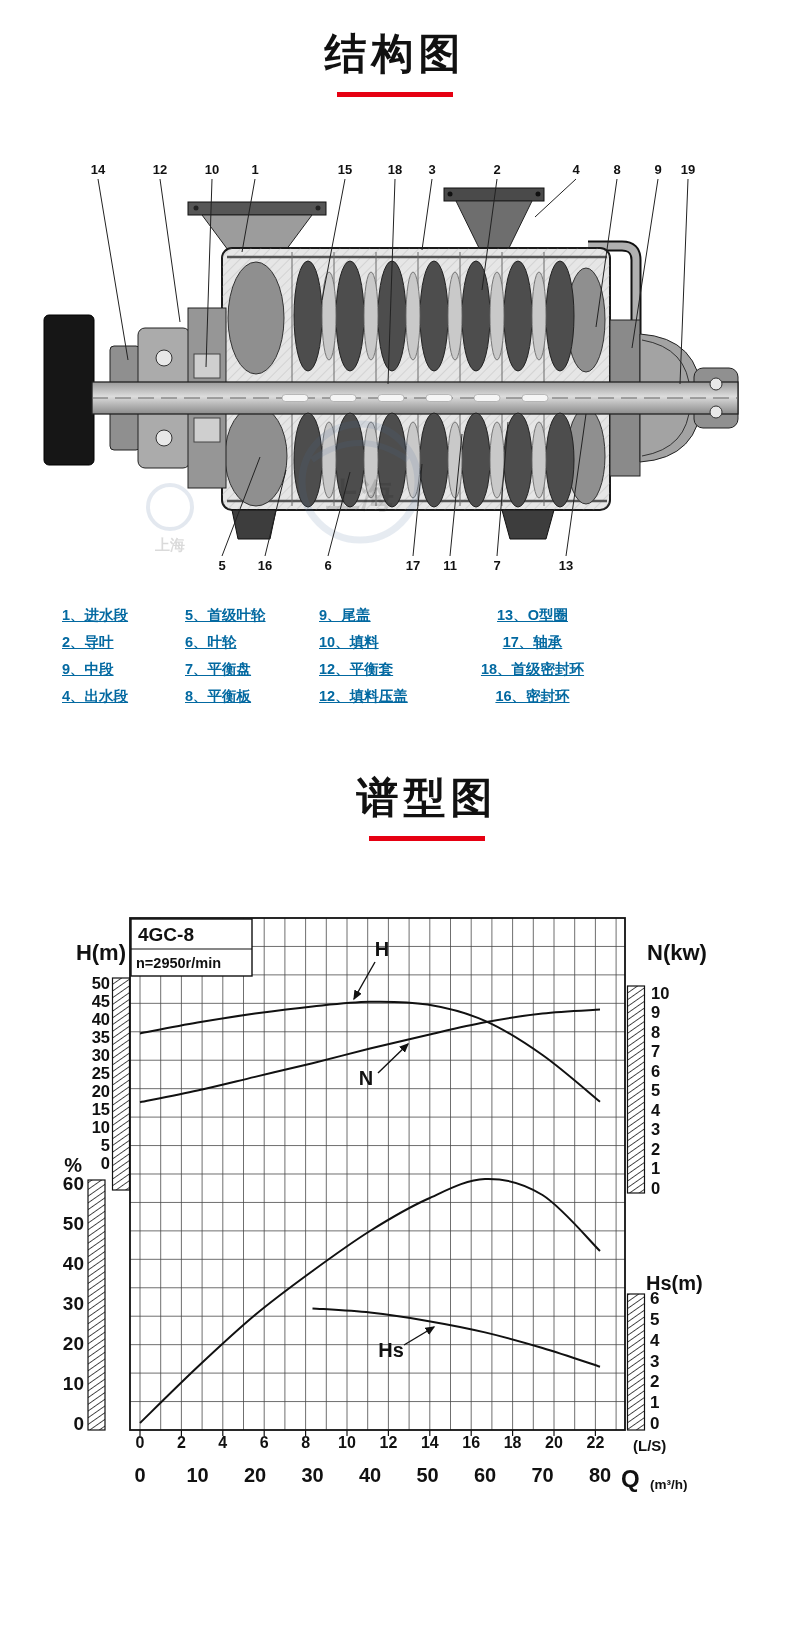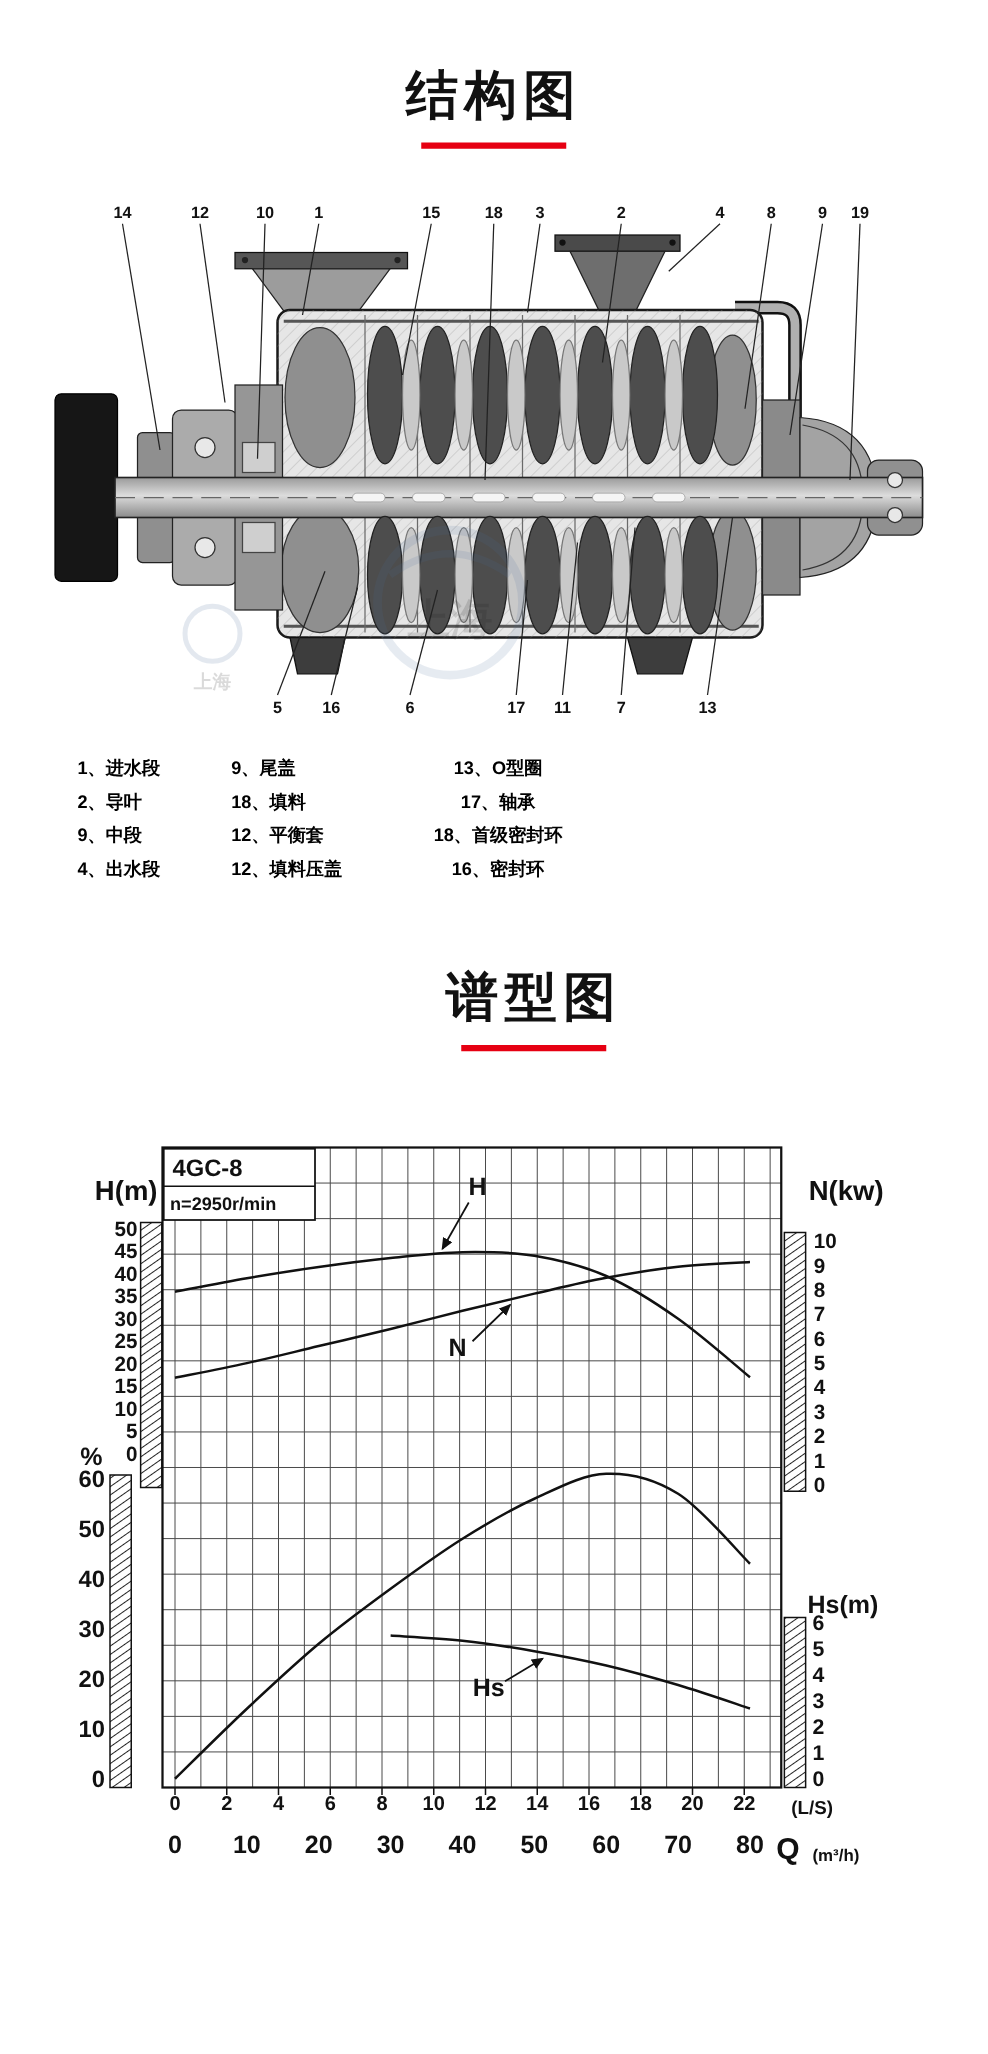--- a/index.html
+++ b/index.html
@@ -4,31 +4,31 @@
 <style>
   * { margin:0; padding:0; box-sizing:border-box; }
   html,body { background:#ffffff; }
   body { font-family:"Liberation Sans", sans-serif; }
   .page { position:relative; width:790px; height:1643px; background:#fff; overflow:hidden; margin:0 auto; }
   .sec-title { position:absolute; left:0; width:100%; text-align:center; }
   .sec-title h1 { font-size:42px; font-weight:bold; color:#111; letter-spacing:5px; }
   .bar { width:116px; height:5px; margin:10px auto 0; background:#e60012; }
   .legend { position:absolute; display:flex; }
   .legend ul { list-style:none; }
-  .legend li { font-size:14.5px; line-height:27px; color:#000000; font-weight:600; white-space:nowrap; }
+  .legend li { font-size:14.5px; line-height:27px; color:#0369a1; font-weight:600; white-space:nowrap;text-decoration:underline; }
   .col-1 { width:123px; } .col-2 { width:134px; } .col-3 { width:137px; } .col-4 { width:153px;text-align:center; } .col-5 { width:120px; }
   svg { display:block; }
   svg text { fill:#111; font-family:"Liberation Sans", sans-serif; }
 </style>
 </head>
 <body>
 
 <div class="page">
 
-  <div class="sec-title" style="top:48px;">
+  <div class="sec-title" style="top:26px;">
     <h1>结构图</h1>
     <div class="bar" style="background: rgb(230, 0, 18);"></div>
   </div>
 
   <svg id="pump-svg" width="730" height="470" viewBox="0 0 730 470" style="position:absolute;top:122px;left:30px;">
     <defs>
       <linearGradient id="shaftGrad" x1="0" y1="0" x2="0" y2="1">
         <stop offset="0" stop-color="#9a9a9a"></stop>
           <stop offset="0.45" stop-color="#dcdcdc"></stop>
           <stop offset="1" stop-color="#8b8b8b"></stop>
@@ -186,23 +186,29 @@
       </g>
   </svg>
 
   <div class="legend" style="top:602px;left:62px;">
     <ul class="legend-col col-1">
       <li>1、进水段</li>
       <li>2、导叶</li>
       <li>9、中段</li>
       <li>4、出水段</li>
     </ul>
+    <ul class="legend-col col-2">
+      <li>5、首级叶轮</li>
+      <li>6、叶轮</li>
+      <li>7、平衡盘</li>
+      <li>8、平衡板</li>
+    </ul>
     <ul class="legend-col col-3">
       <li>9、尾盖</li>
-      <li>18、填料</li>
+      <li>10、填料</li>
       <li>12、平衡套</li>
       <li>12、填料压盖</li>
     </ul>
     <ul class="legend-col col-4">
       <li>13、O型圈</li>
       <li>17、轴承</li>
       <li>18、首级密封环</li>
       <li>16、密封环</li>
     </ul>
   </div>

